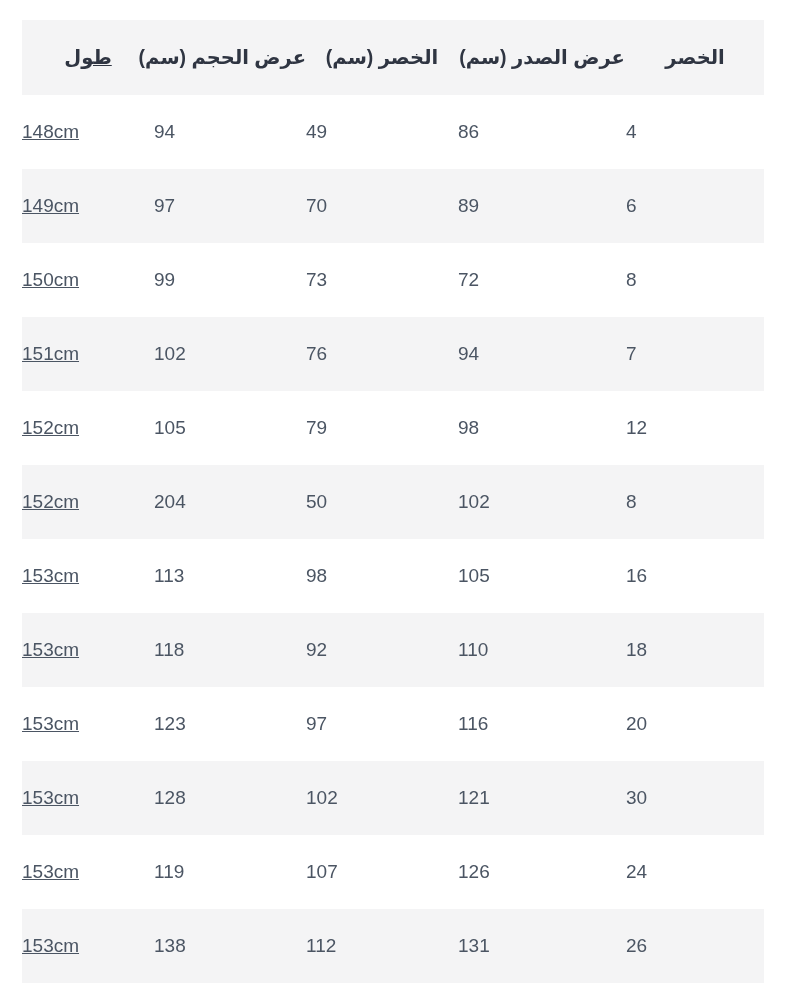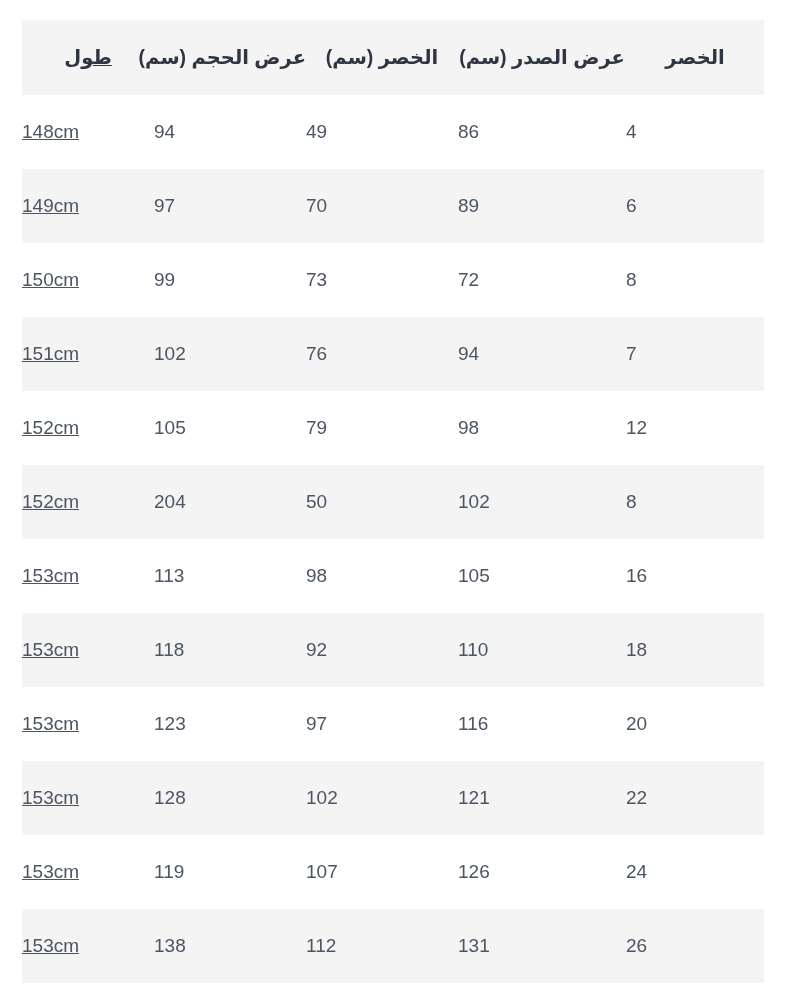--- a/index.html
+++ b/index.html
@@ -155,21 +155,21 @@
           <td class="cell-length">153cm</td>
         </tr>
         <tr class="row-odd">
           <td class="cell-size">20</td>
           <td class="cell-chest">116</td>
           <td class="cell-waist">97</td>
           <td class="cell-hip">123</td>
           <td class="cell-length">153cm</td>
         </tr>
         <tr class="row-even">
-          <td class="cell-size">22</td>
+          <td class="cell-size">30</td>
           <td class="cell-chest">121</td>
           <td class="cell-waist">102</td>
           <td class="cell-hip">128</td>
           <td class="cell-length">153cm</td>
         </tr>
         <tr class="row-odd">
           <td class="cell-size">24</td>
           <td class="cell-chest">126</td>
           <td class="cell-waist">107</td>
           <td class="cell-hip">119</td>

